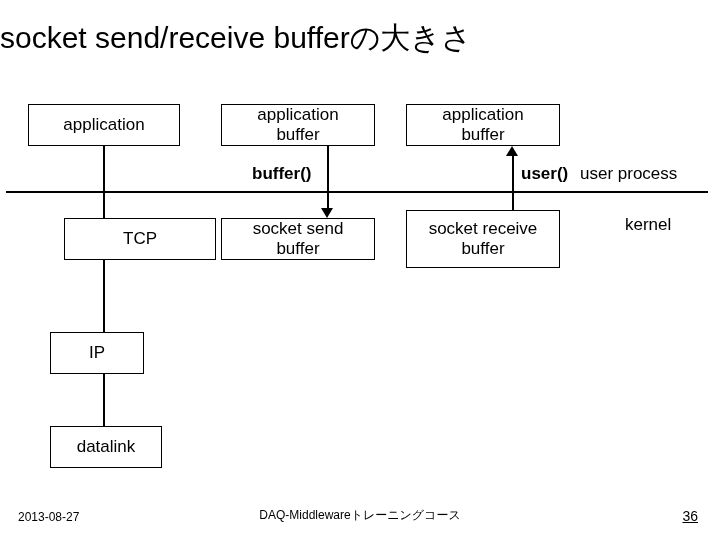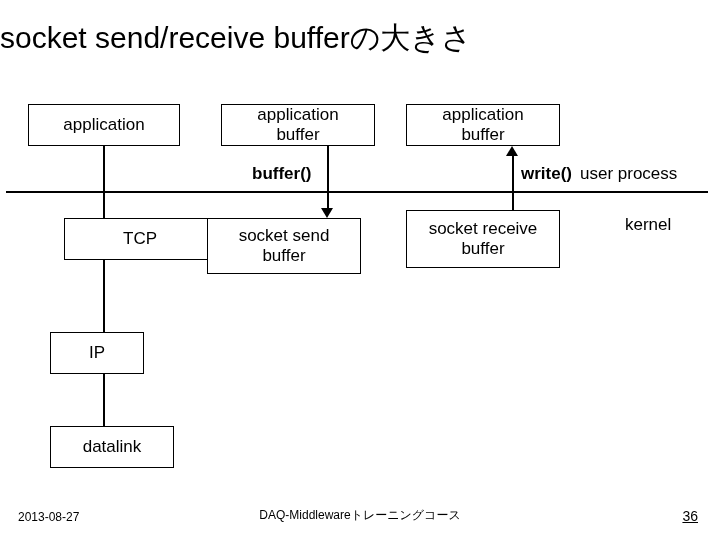--- a/index.html
+++ b/index.html
@@ -86,36 +86,36 @@
 <div class="title">socket send/receive bufferの大きさ</div>
 
 <div class="box" style="left:28px; top:104px; width:152px; height:42px;">application</div>
 <div class="box" style="left:221px; top:104px; width:154px; height:42px;">application buffer</div>
 <div class="box" style="left:406px; top:104px; width:154px; height:42px;">application buffer</div>
 
 <div class="label bold" style="left:252px; top:164px;">buffer()</div>
 <div class="line" style="left:327px; top:146px; width:2px; height:64px;"></div>
 <div class="arrowhead down" style="left:321px; top:208px;"></div>
 
-<div class="label bold" style="left:521px; top:164px;">write()</div>
+<div class="label bold" style="left:521px; top:164px;">user()</div>
 <div class="line" style="left:512px; top:155px; width:2px; height:63px;"></div>
 <div class="arrowhead up" style="left:506px; top:146px;"></div>
 
 <div class="label" style="left:580px; top:164px;">user process</div>
 <div class="label" style="left:625px; top:215px;">kernel</div>
 
 <div class="line" style="left:6px; top:191px; width:702px; height:1.5px;"></div>
 
 <div class="box" style="left:28px; top:218px; width:152px; height:42px;margin-left:36px;">TCP</div>
-<div class="box" style="left:207px; top:218px; width:154px; height:56px;">socket send buffer</div>
+<div class="box" style="left:221px; top:218px; width:154px; height:42px;">socket send buffer</div>
 <div class="box" style="left:406px; top:210px; width:154px; height:58px; font-size:17px;">socket receive buffer</div>
 
 <div class="line" style="left:103px; top:146px; width:2px; height:72px;"></div>
 <div class="line" style="left:103px; top:260px; width:2px; height:72px;"></div>
 <div class="line" style="left:103px; top:374px; width:2px; height:52px;"></div>
 
 <div class="box" style="left:50px; top:332px; width:94px; height:42px;">IP</div>
 
-<div class="box" style="left:50px; top:426px; width:124px; height:42px;">datalink</div>
+<div class="box" style="left:50px; top:426px; width:112px; height:42px;">datalink</div>
 
 <div class="footer-date">2013-08-27</div>
 <div class="footer-center">DAQ-Middlewareトレーニングコース</div>
 <div class="footer-num">36</div>
 
 </body></html>

